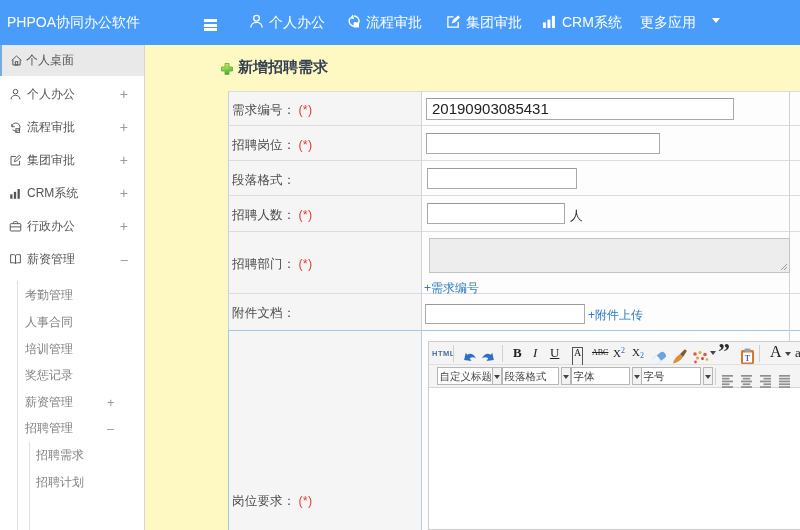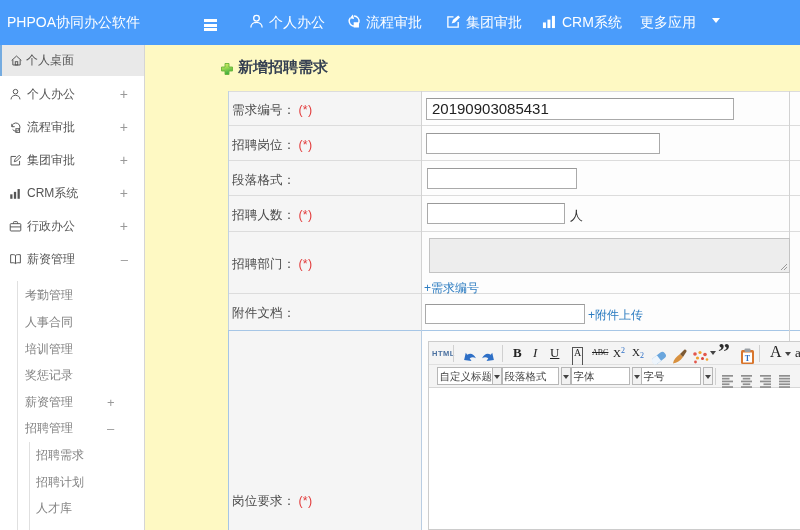--- a/index.html
+++ b/index.html
@@ -172,23 +172,20 @@
   <div class="sub" style="top:370px;text-align:center;">
       <span class="txt">招聘管理</span>
       <span class="pm">–</span>
     </div>
   <div class="sub sub3" style="top:397px;">
       <span class="txt">招聘需求</span>
     </div>
   <div class="sub sub3" style="top:424px;">
       <span class="txt">招聘计划</span>
     </div>
-  <div class="sub sub3" style="top:450px;">
-      <span class="txt">人才库</span>
-    </div>
   <div id="tree1"></div>
   <div id="tree2"></div>
 </div>
 
 <div id="main">
   <div id="plusico">
     <svg width="12" height="12" viewBox="0 0 12 12">
       <defs>
           <linearGradient id="g1" x1="0" y1="0" x2="0.3" y2="1">
             <stop offset="0" stop-color="#e9f167"></stop>

